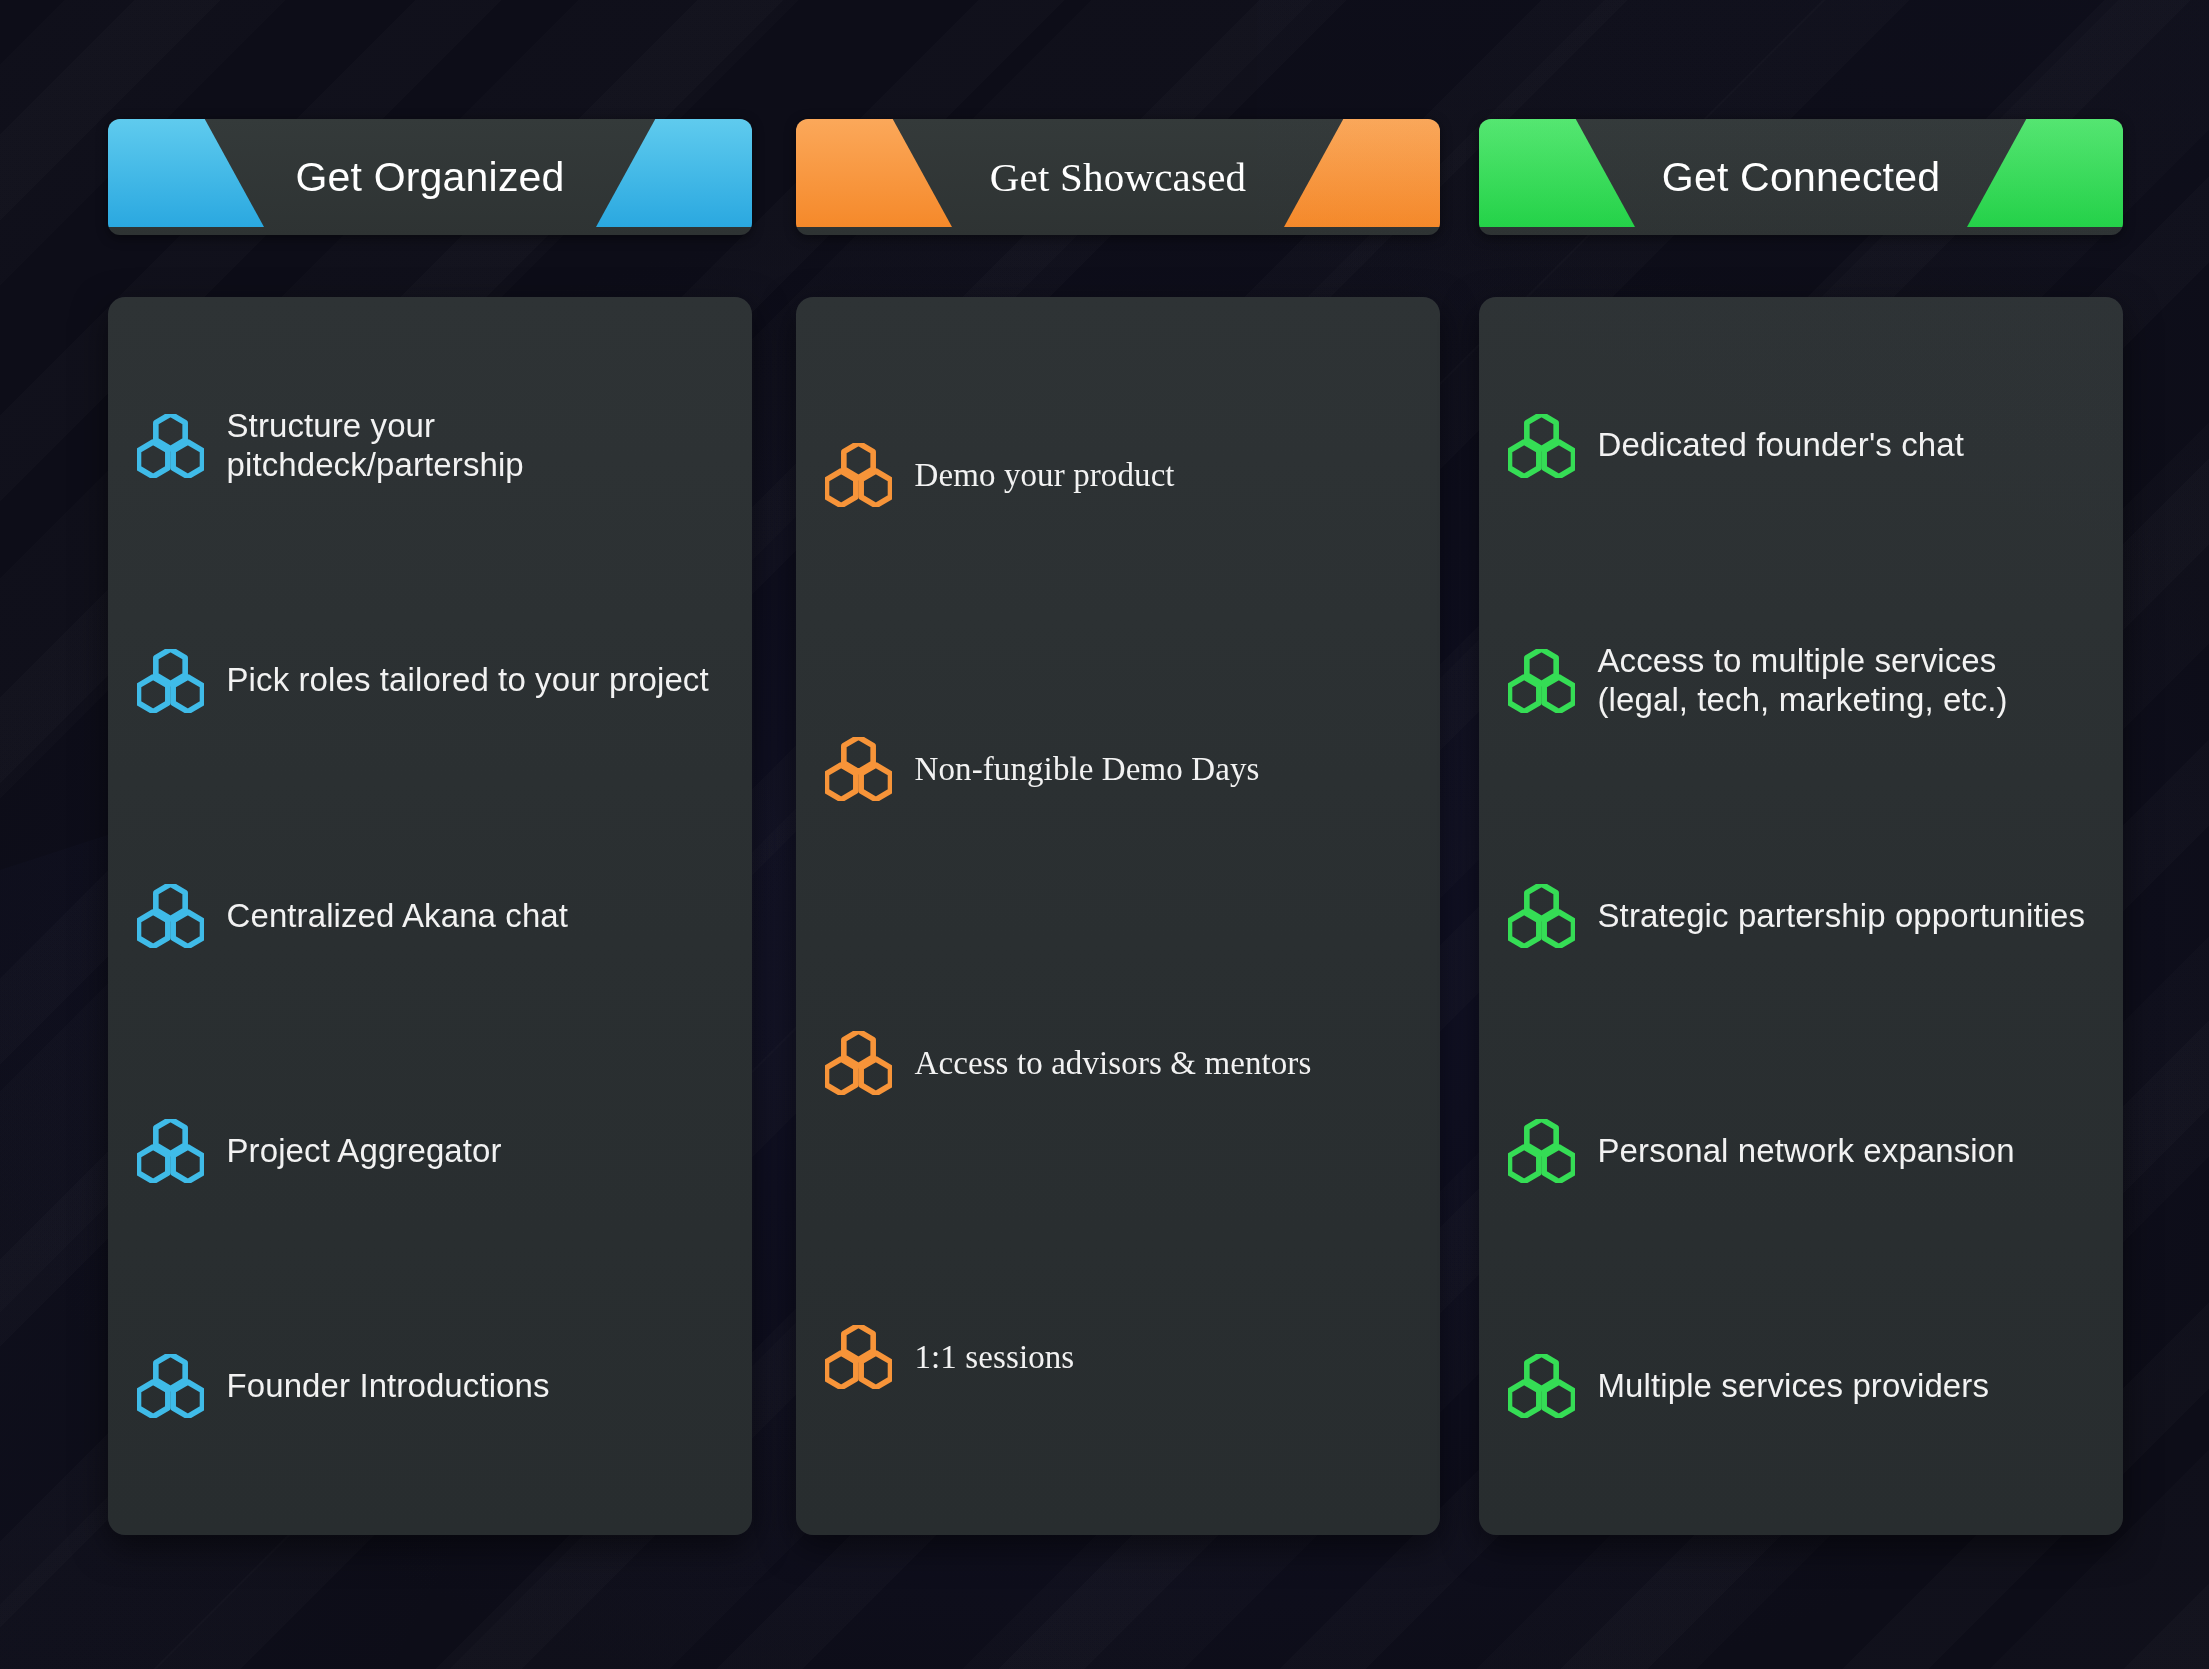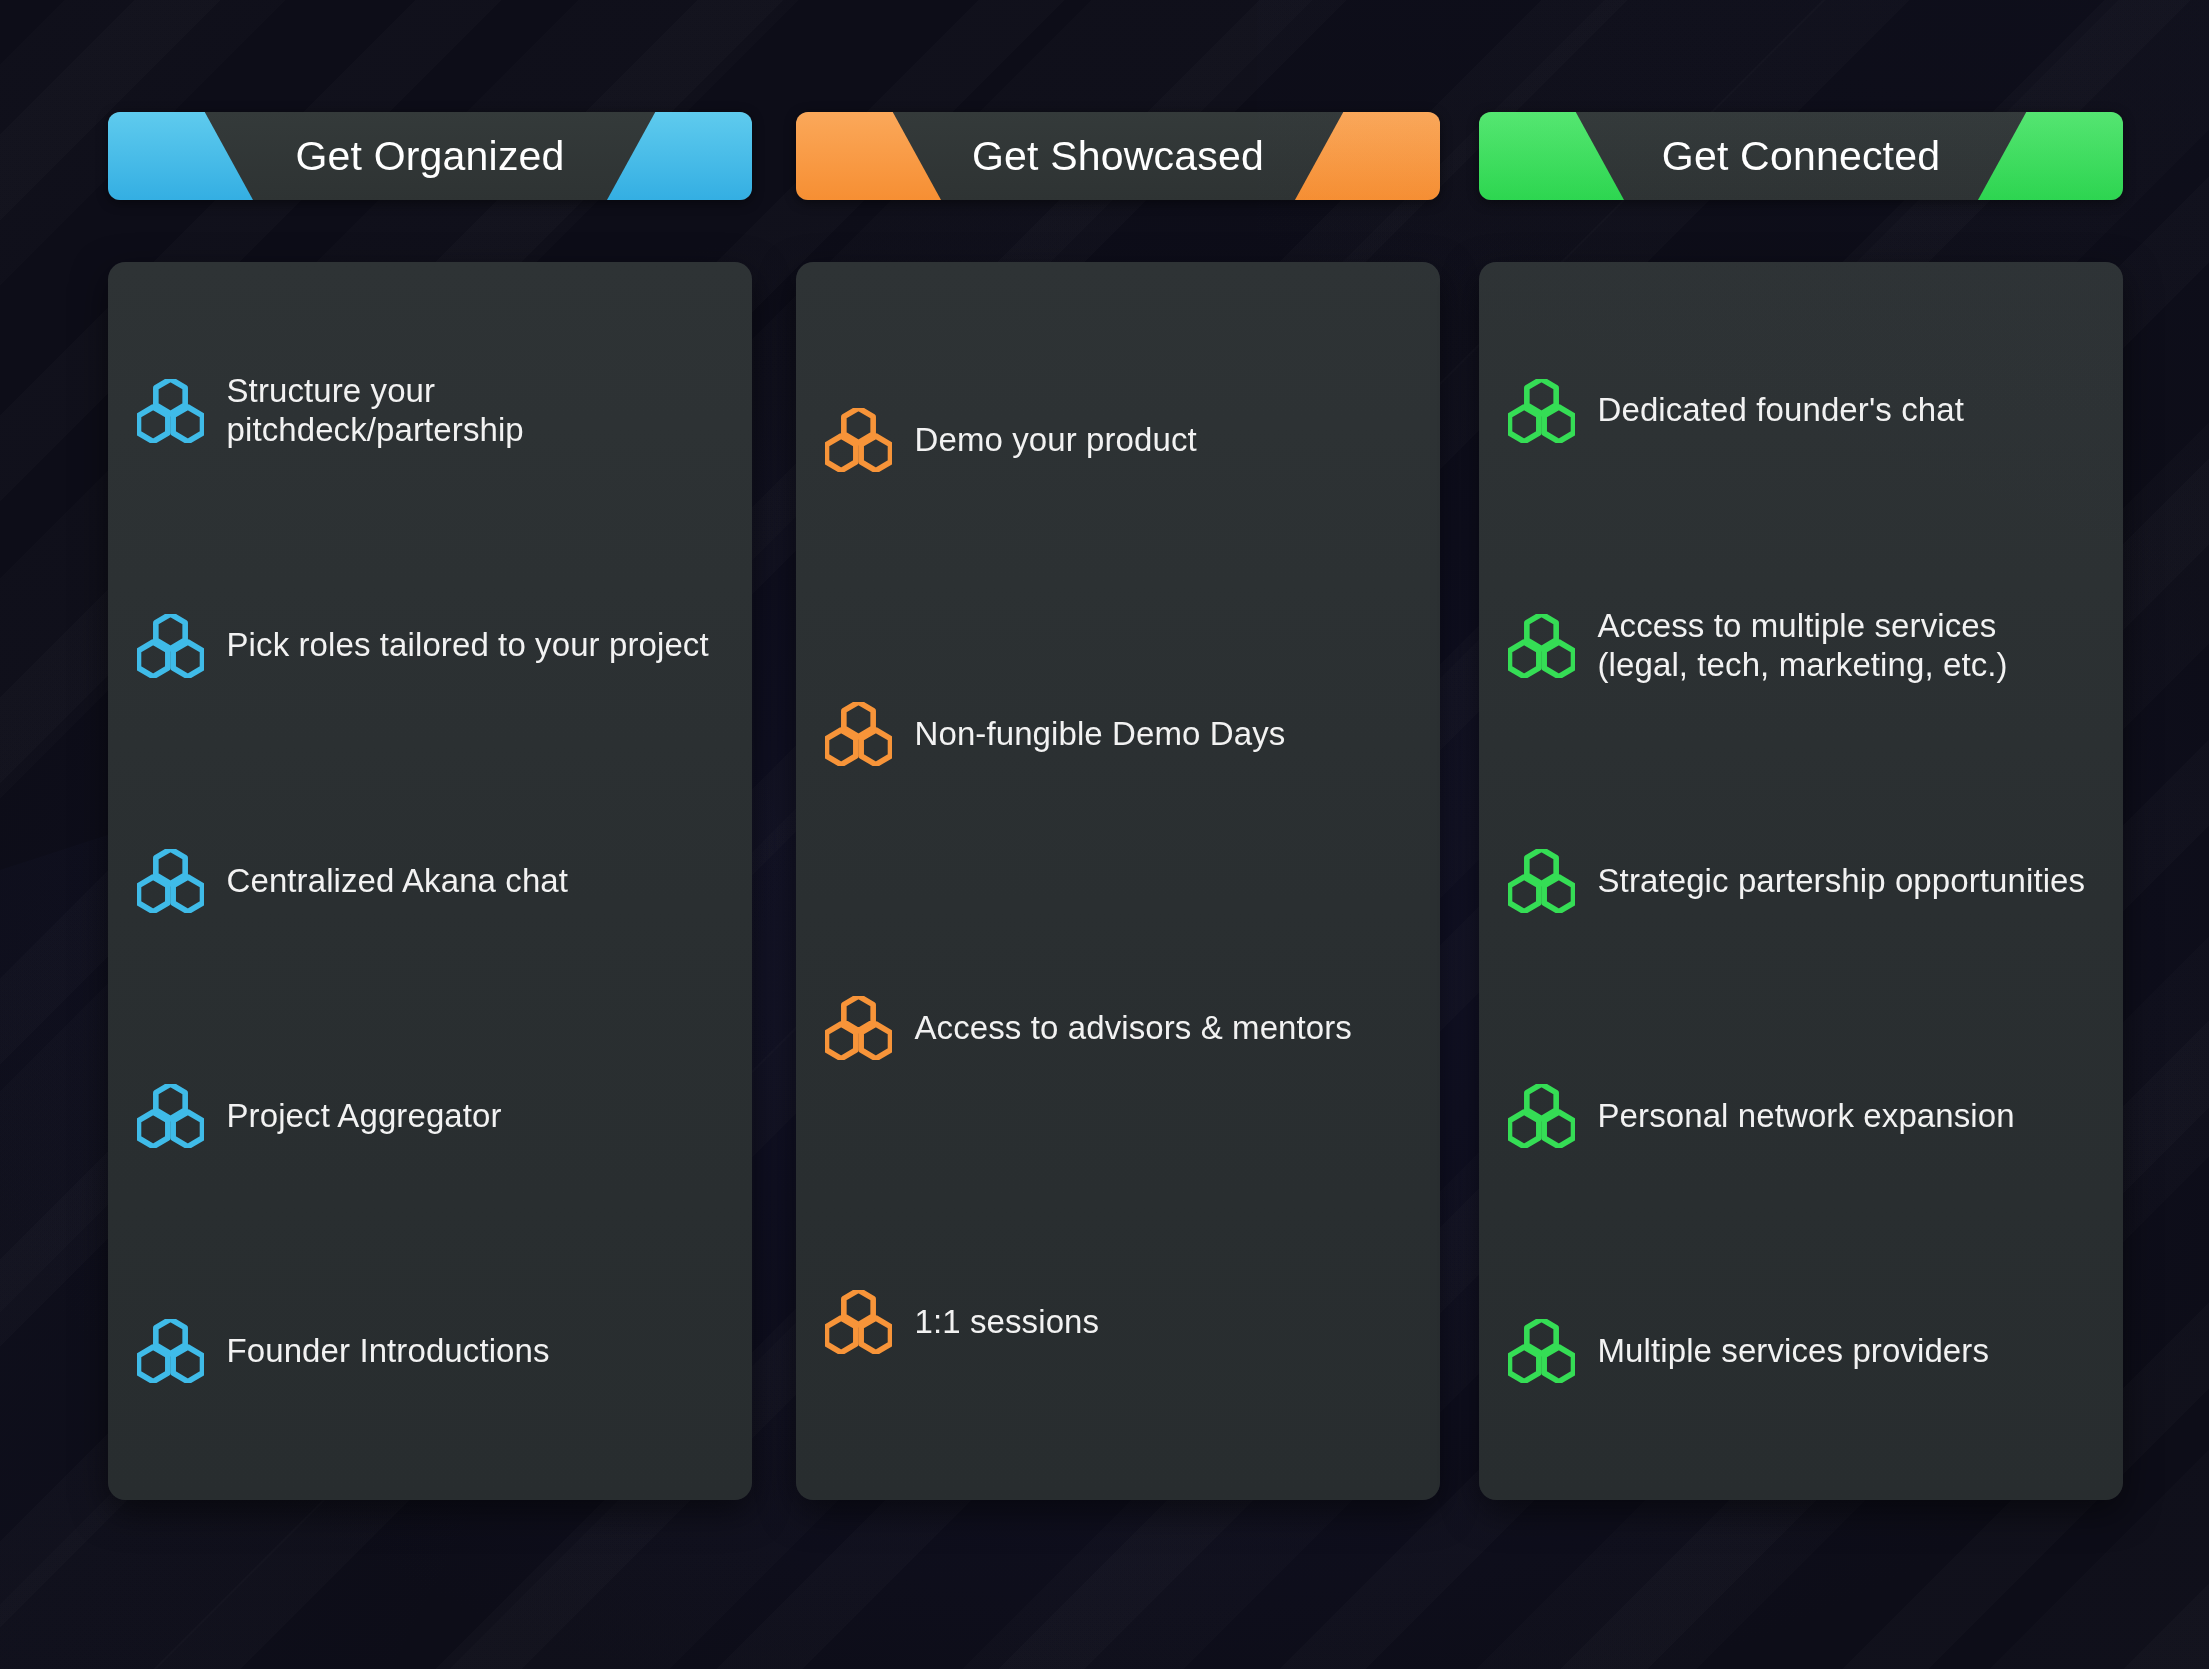--- a/index.html
+++ b/index.html
@@ -63,34 +63,35 @@
     width: 2209px;
     height: 1670px;
   }
 
   .column {
     position: absolute;
     top: 112px;
     width: 644px;
   }
   .column.c1 { left: 108px; }
-  .column.c2 { left: 796px; }
+  .column.c2 { left: 796px; font-family: Liberation Serif, serif; }
   .column.c3 { left: 1479px; }
 
   
   .banner {
     position: relative;
-    height: 88px;
+    height: 116px;
     border-radius: 12px;
     background: linear-gradient(180deg, #343a3a 0%, #2e3333 100%);
     overflow: hidden;
     display: flex;
     align-items: center;
     justify-content: center;
     box-shadow: 0 2.6px 12px rgba(0,0,0,0.45);
+    margin-top: 7px;
   }
 
   .banner .cap {
     position: absolute;
     top: 0;
     height: 108px;
     width: 156px;
   }
   .banner .cap.left {
     left: 0;

